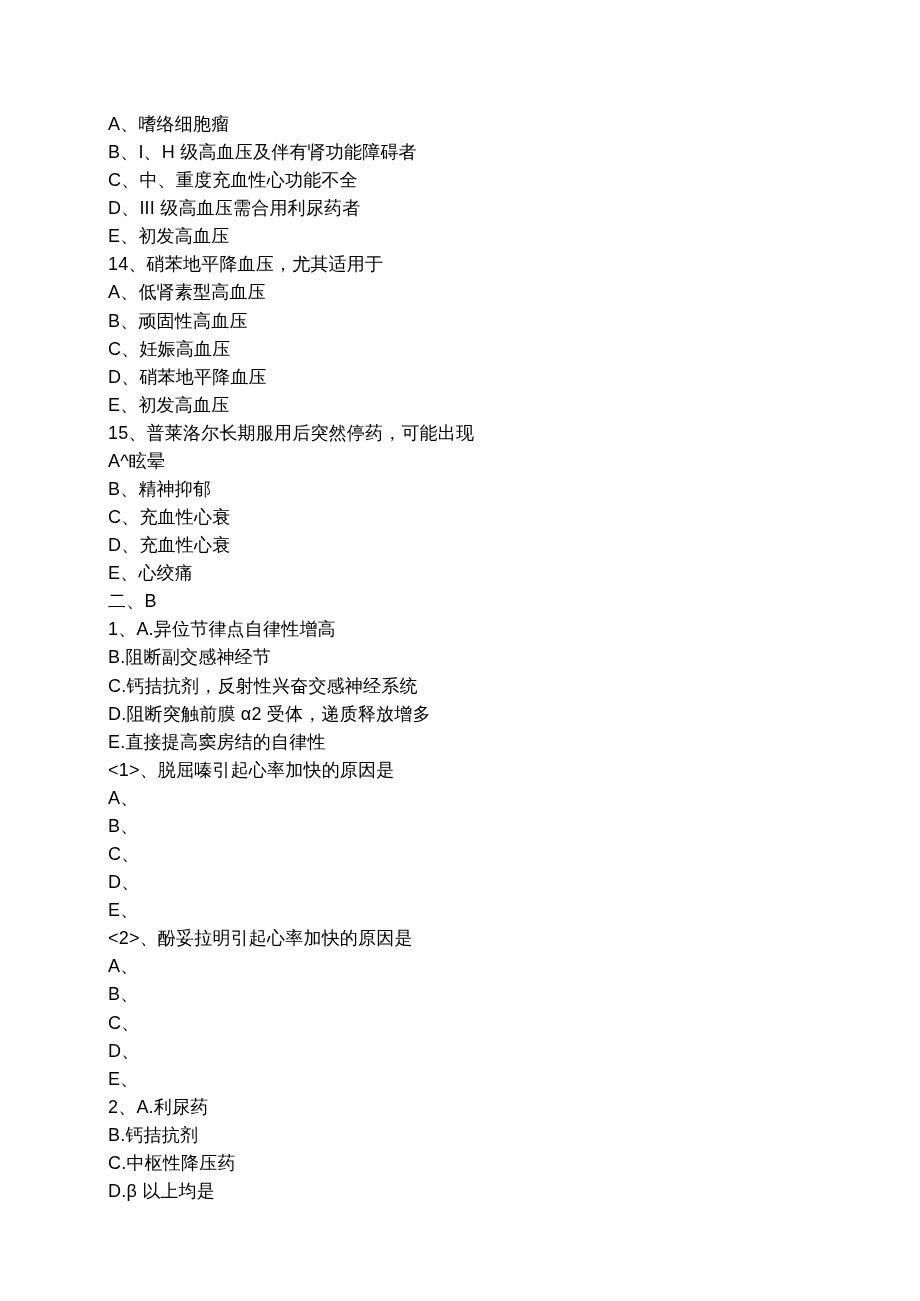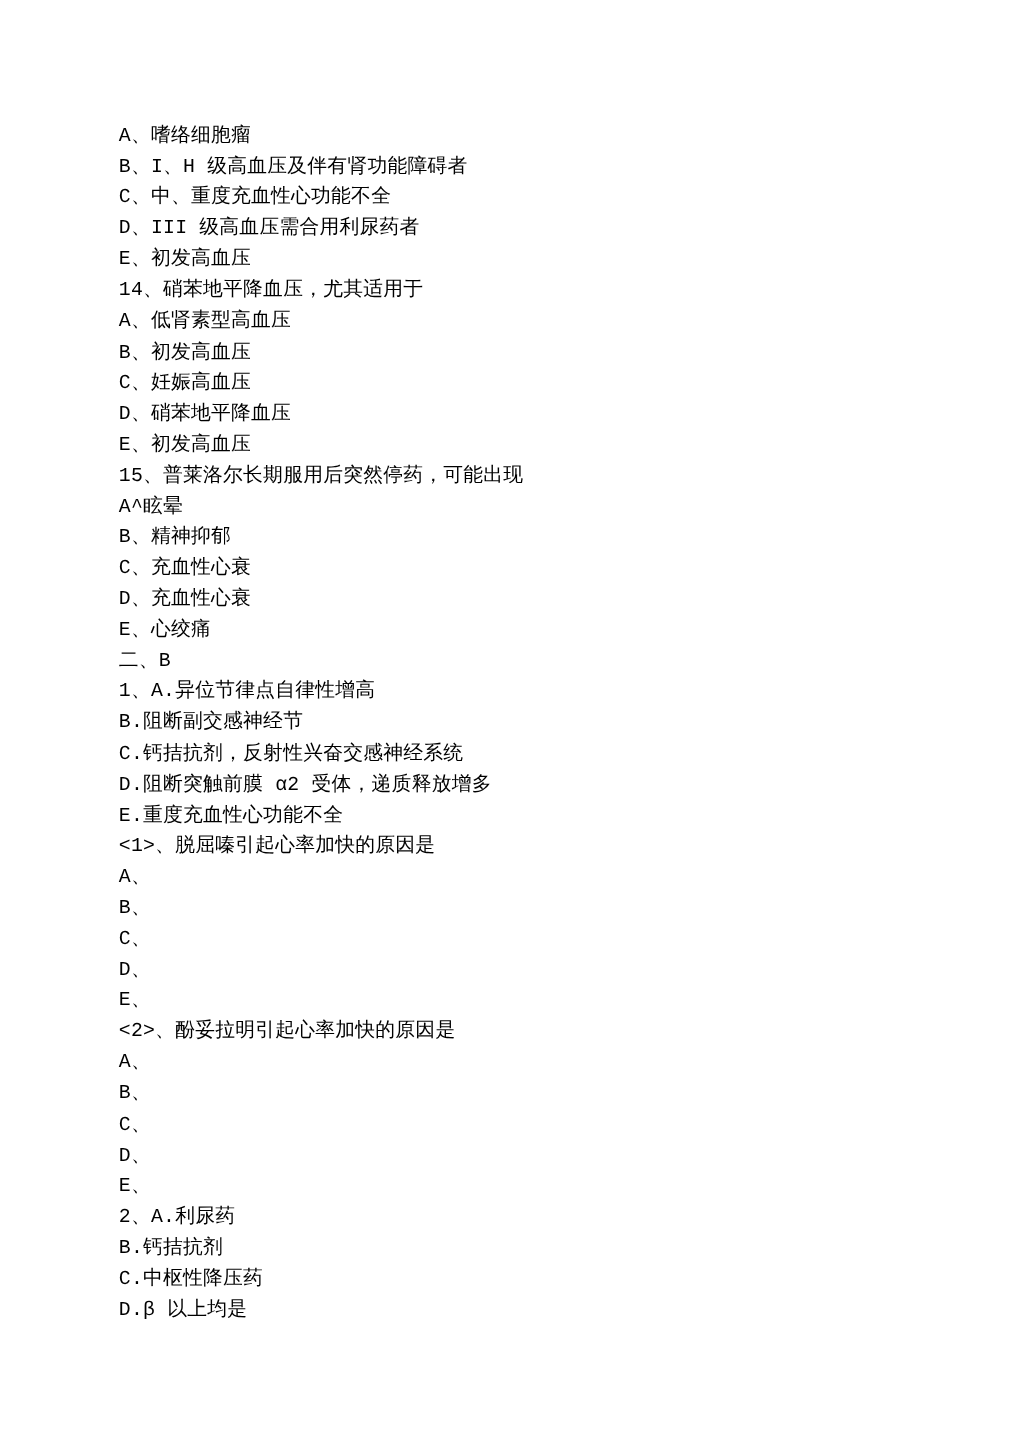--- a/index.html
+++ b/index.html
@@ -13,49 +13,48 @@
     box-sizing: border-box;
     padding: 110px 0 0 108px;
     font-family: "Microsoft YaHei", "SimSun", Arial, sans-serif;
     font-size: 18px;
     color: #000000;
     line-height: 1.56;
   }
   .line {
     white-space: pre;
     letter-spacing: 0.2px;
-    font-family: Liberation Mono, monospace;
   }
 </style>
 </head>
 <body>
 
 <div class="line">A、嗜络细胞瘤</div>
 <div class="line">B、I、H 级高血压及伴有肾功能障碍者</div>
 <div class="line">C、中、重度充血性心功能不全</div>
 <div class="line">D、III 级高血压需合用利尿药者</div>
 <div class="line">E、初发高血压</div>
 <div class="line">14、硝苯地平降血压，尤其适用于</div>
 <div class="line">A、低肾素型高血压</div>
-<div class="line">B、初发高血压</div>
+<div class="line">B、顽固性高血压</div>
 <div class="line">C、妊娠高血压</div>
 <div class="line">D、硝苯地平降血压</div>
 <div class="line">E、初发高血压</div>
 <div class="line">15、普莱洛尔长期服用后突然停药，可能出现</div>
 <div class="line">A^眩晕</div>
 <div class="line">B、精神抑郁</div>
 <div class="line">C、充血性心衰</div>
 <div class="line">D、充血性心衰</div>
 <div class="line">E、心绞痛</div>
 <div class="line">二、B</div>
 <div class="line">1、A.异位节律点自律性增高</div>
 <div class="line">B.阻断副交感神经节</div>
 <div class="line">C.钙拮抗剂，反射性兴奋交感神经系统</div>
 <div class="line">D.阻断突触前膜 α2 受体，递质释放增多</div>
-<div class="line">E.重度充血性心功能不全</div>
+<div class="line">E.直接提高窦房结的自律性</div>
 <div class="line">&lt;1&gt;、脱屈嗪引起心率加快的原因是</div>
 <div class="line">A、</div>
 <div class="line">B、</div>
 <div class="line">C、</div>
 <div class="line">D、</div>
 <div class="line">E、</div>
 <div class="line">&lt;2&gt;、酚妥拉明引起心率加快的原因是</div>
 <div class="line">A、</div>
 <div class="line">B、</div>
 <div class="line">C、</div>

